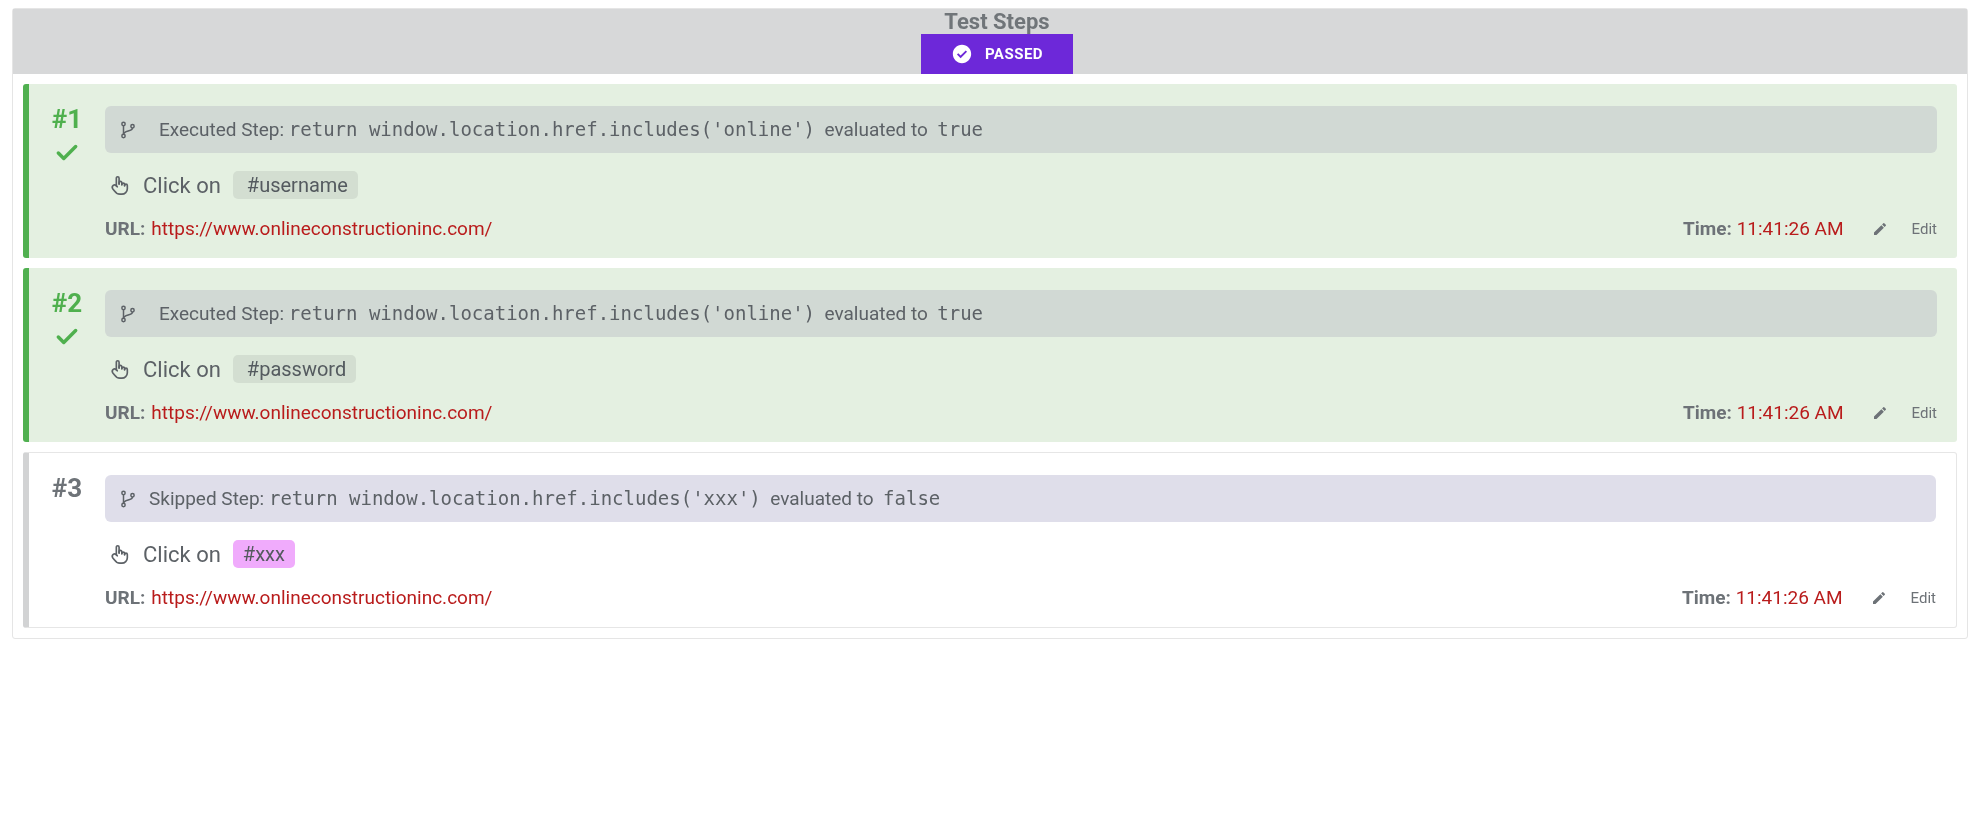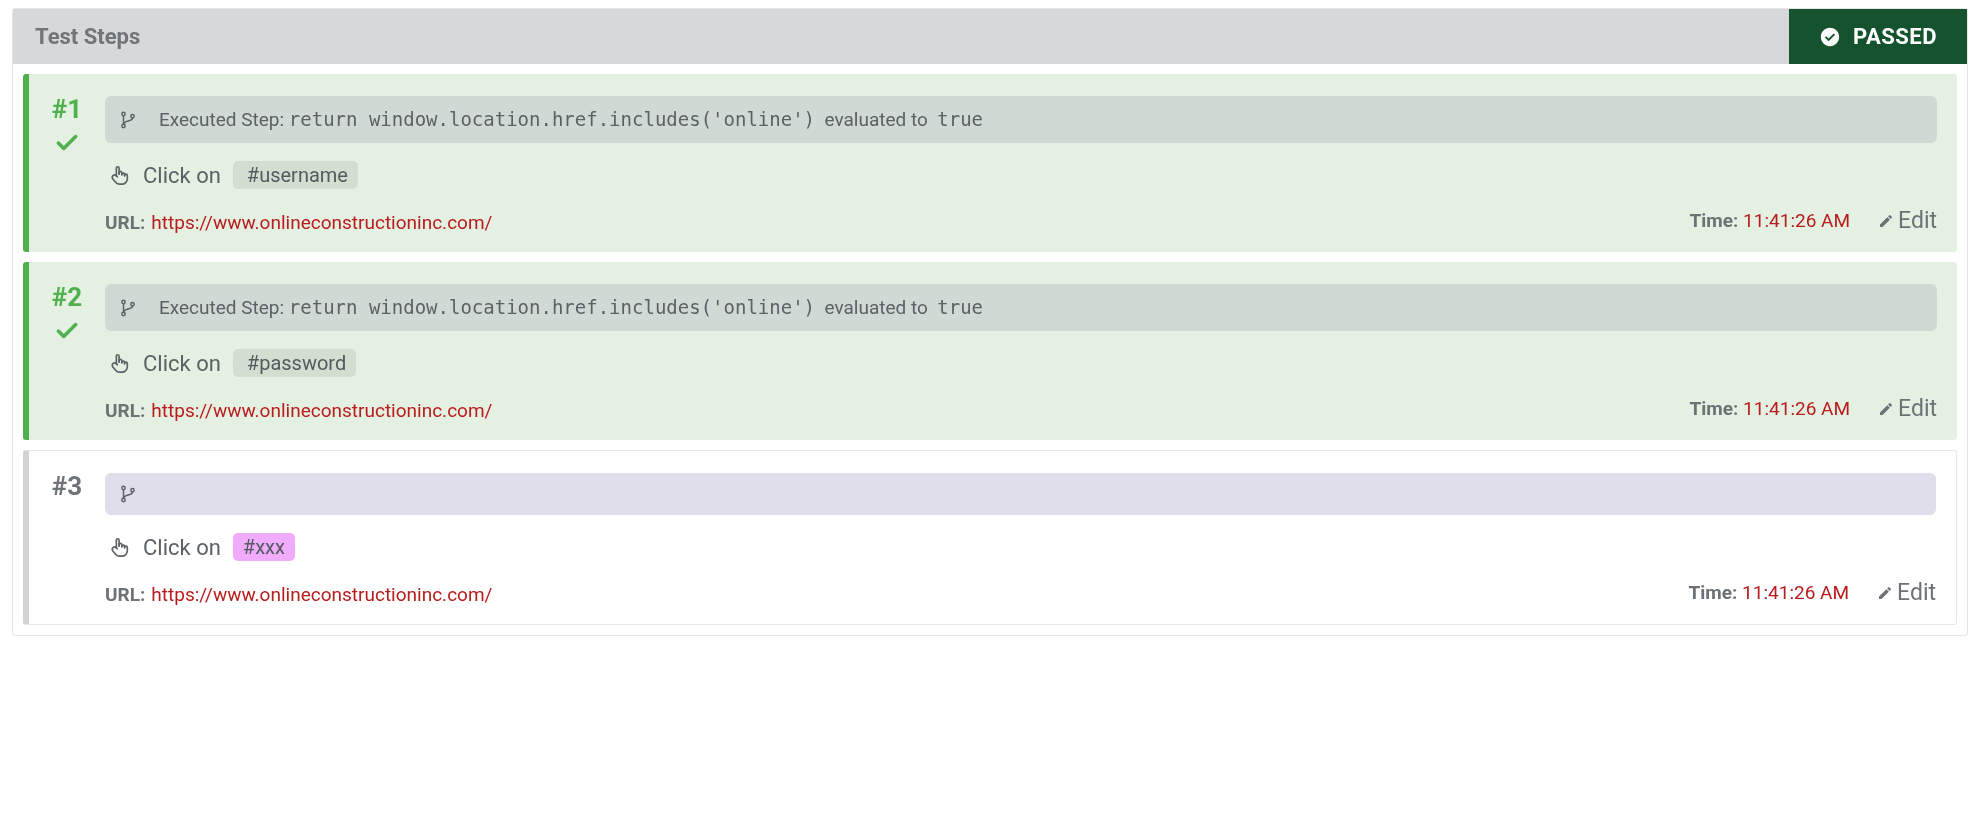--- a/index.html
+++ b/index.html
@@ -12,33 +12,34 @@
   .panel {
     margin: 8px 12px;
     border: 1px solid #e5e5e5;
     border-radius: 3px;
   }
   .panel-header {
     display: flex;
     align-items: center;
     justify-content: space-between;
     background: #d7d8d9;
-    height: 55px;
-    padding: 0 0 0 22px;
+    height: 65px;
+    padding: 0 8px 0 22px;
+    flex-direction: column;
   }
   .panel-title {
     font-weight: 700;
     font-size: 22px;
     color: #707579;
   }
   .status-badge {
-    background: #14532d;
+    background: #6d28d9;
     color: #ffffff;
     font-weight: 700;
-    font-size: 22px;
+    font-size: 15px;
     letter-spacing: 0.5px;
     height: 100%;
     display: flex;
     align-items: center;
     padding: 0 30px;
     gap: 12px;
   }
   .status-badge svg { flex-shrink: 0; }
   .steps-container { background: #ffffff; }
   .step-card {
@@ -121,23 +122,23 @@
     font-size: 19px;
     color: #7a7f84;
   }
   .meta-left { display: flex; gap: 6px; align-items: baseline; }
   .meta-right { display: flex; gap: 28px; align-items: center; }
   .meta-label { font-weight: 700; color: #6d7277; }
   .meta-value { color: #b91c1c; }
   .edit-link {
     display: inline-flex;
     align-items: center;
-    gap: 4px;
+    gap: 24px;
     color: #6d7277;
-    font-size: 23px;
+    font-size: 15px;
     cursor: pointer;
   }
   .icon { display: inline-flex; align-items: center; justify-content: center; }
 </style>
 </head>
 <body>
 
 <div class="panel">
   <div class="panel-header">
     <div class="panel-title">Test Steps</div>
@@ -275,20 +276,21 @@
         <div class="eval-row skipped">
           <span class="icon">
             <svg width="18" height="18" viewBox="0 0 24 24" fill="none" stroke="#5c6166" stroke-width="2">
                 <circle cx="6" cy="4" r="2.2"></circle>
                 <circle cx="6" cy="20" r="2.2"></circle>
                 <circle cx="18" cy="7" r="2.2"></circle>
                 <path d="M6 6.2v11.6"></path>
                 <path d="M18 9.2c0 5-12 3-12 8.6"></path>
               </svg>
           </span>
+          <span class="eval-text"><span>Skipped Step:</span> <span class="code">return window.location.href.includes('xxx')</span>  <span>evaluated to</span>  <span class="code">false</span></span>
         </div>
         <div class="action-row">
           <span class="icon">
             <svg width="22" height="22" viewBox="0 0 24 24" fill="none" stroke="#5c6166" stroke-width="1.8" stroke-linecap="round" stroke-linejoin="round">
                 <path d="M8 13V4.5a1.5 1.5 0 0 1 3 0V11"></path>
                 <path d="M11 11V9.5a1.5 1.5 0 0 1 3 0V12"></path>
                 <path d="M14 11.5a1.5 1.5 0 0 1 3 0V13"></path>
                 <path d="M17 12.5a1.5 1.5 0 0 1 3 0V16a6 6 0 0 1-6 6h-2a7 7 0 0 1-6-3.5L4 16c-.7-1.2-.5-2.7.6-3.6 1-.8 2.4-.7 3.4.3L9 14"></path>
               </svg>
           </span>

